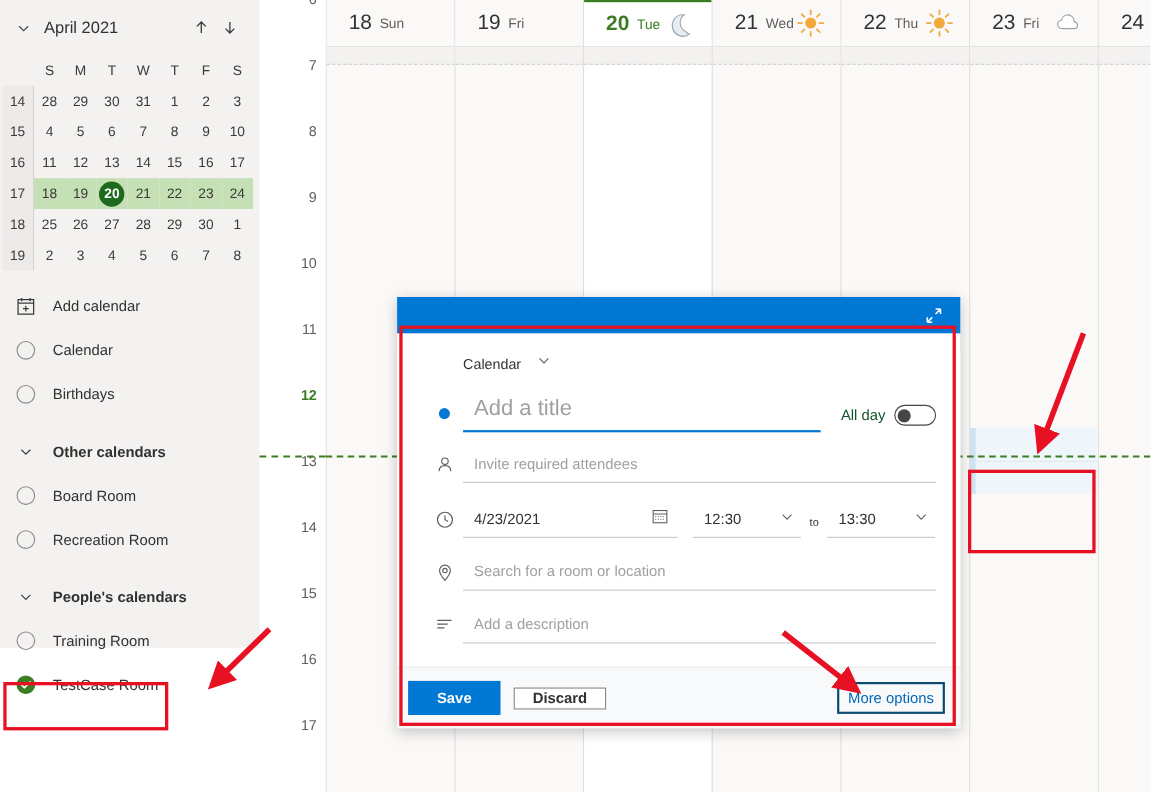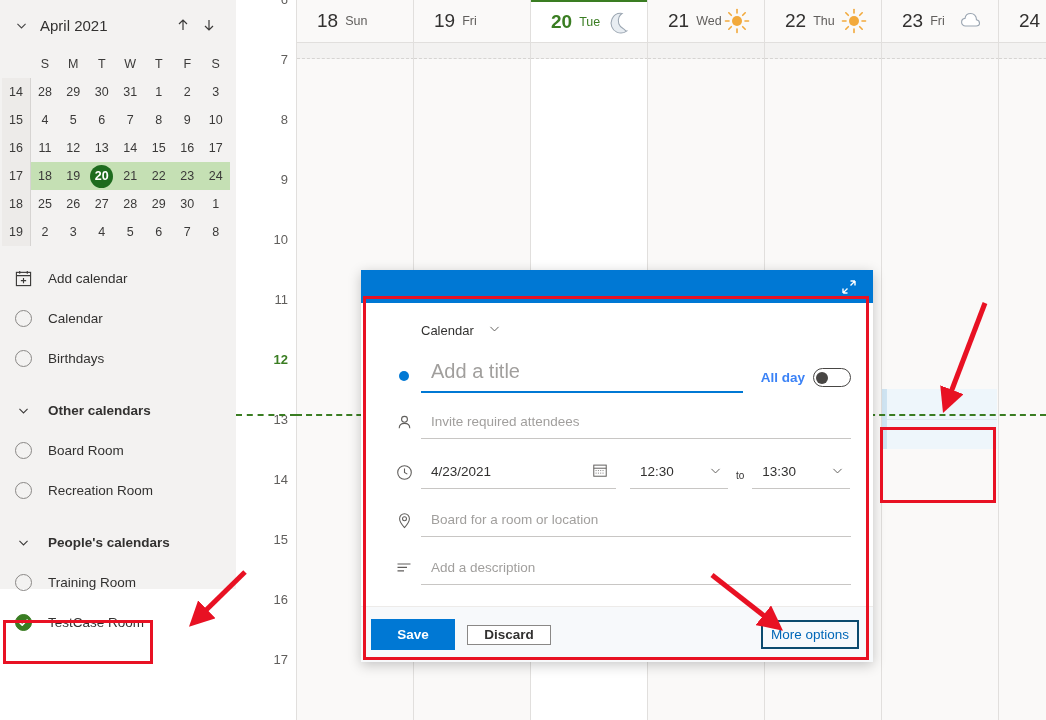--- a/index.html
+++ b/index.html
@@ -193,21 +193,21 @@
     height: 34px; display: flex; align-items: center;
   }
   .fline.accent { border-bottom: 2px solid #0078d4; }
   .ph { font-size: 13.5px; color: #a19f9d; padding-left: 10px; }
   .ph.title { font-size: 20px; color: #a19f9d; }
   .val { font-size: 13.5px; color: #323130; padding-left: 10px; }
 
   .allday-ctl {
     display: flex; align-items: center; flex: 0 0 auto; padding-bottom: 6px;
   }
-  .allday-ctl .lbl { font-size: 13.5px; color: #3b82f6; margin-right: 8px; font-weight: bold; }
+  .allday-ctl .lbl { font-size: 13.5px; color: #14532d; margin-right: 8px; }
   .toggle {
     width: 38px; height: 19px; border-radius: 10px;
     border: 1px solid #484644; background: #ffffff;
     display: flex; align-items: center; padding: 0 2px; cursor: pointer;
   }
   .toggle .knob {
     width: 12px; height: 12px; border-radius: 50%; background: #484644;
   }
 
   .datefield { flex: 0 0 195px; display: flex; align-items: center;
@@ -643,21 +643,21 @@
       </div>
 
       <div class="frow" style="margin-top:14px;">
         <div class="ficon">
           <svg width="17" height="17" viewBox="0 0 18 18">
             <path d="M9 16.5 C9 16.5 14.2 10.6 14.2 7.1 C14.2 4.2 11.9 1.9 9 1.9 C6.1 1.9 3.8 4.2 3.8 7.1 C3.8 10.6 9 16.5 9 16.5 Z" fill="none" stroke="currentColor" stroke-width="1.1"></path>
             <circle cx="9" cy="7.1" r="2.1" fill="none" stroke="currentColor" stroke-width="1.1"></circle>
           </svg>
         </div>
         <div class="fline">
-          <span class="ph">Board for a room or location</span>
+          <span class="ph">Search for a room or location</span>
         </div>
       </div>
 
       <div class="frow" style="margin-top:14px;">
         <div class="ficon">
           <svg width="18" height="18" viewBox="0 0 18 18">
             <path d="M2.5 5 L15.5 5 M2.5 8.4 L12 8.4 M2.5 11.8 L9 11.8" stroke="currentColor" stroke-width="1.15" fill="none"></path>
           </svg>
         </div>
         <div class="fline">

